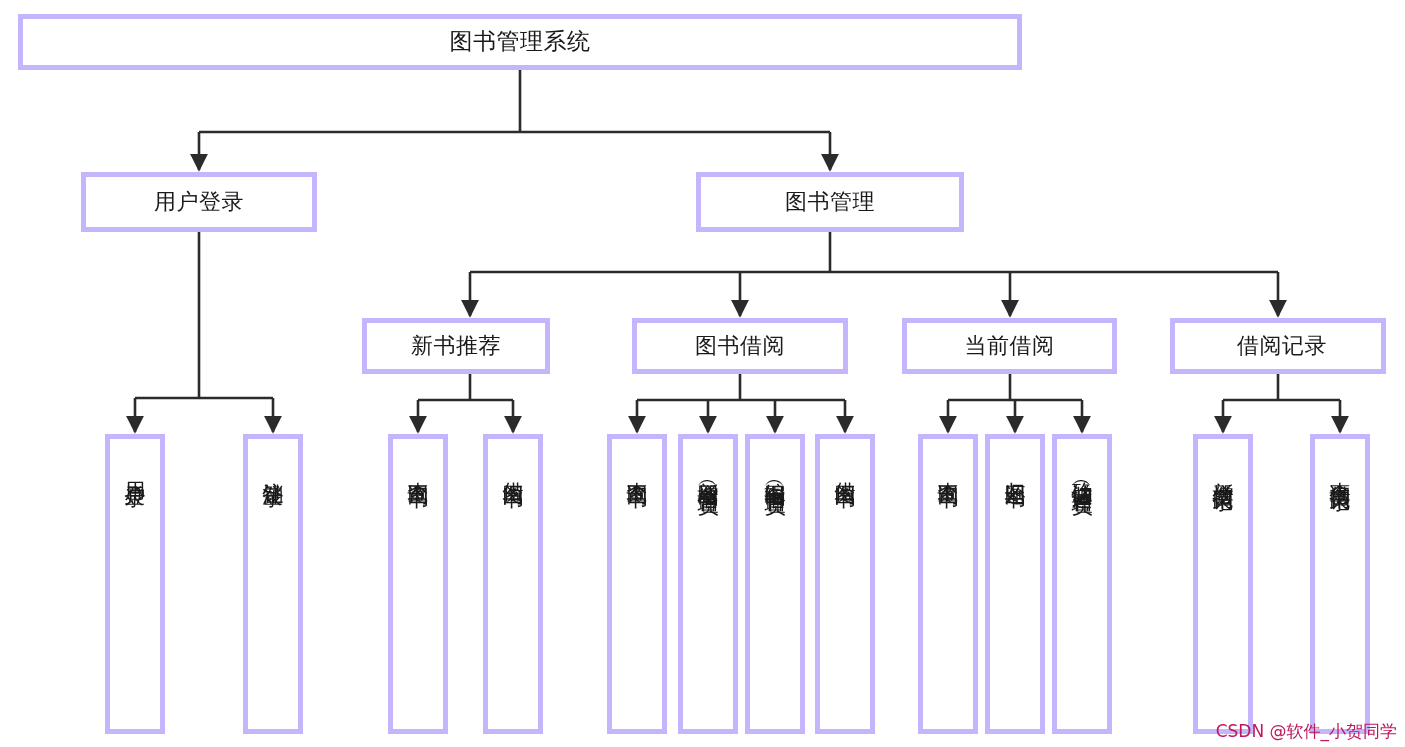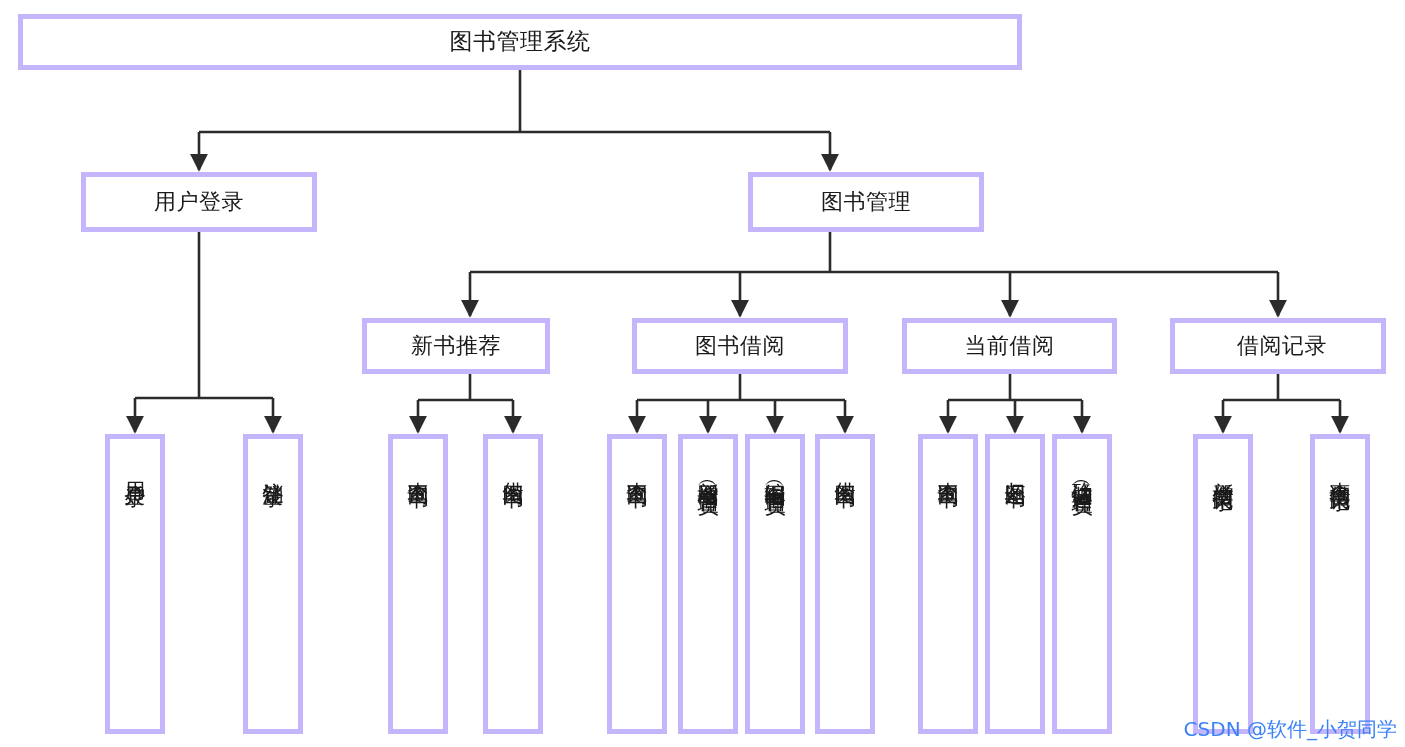--- a/index.html
+++ b/index.html
@@ -60,22 +60,22 @@
     text-orientation: upright;
     font-size: 21px;
     line-height: 1.05;
     letter-spacing: 2px;
     white-space: nowrap;
   }
   .watermark {
     position: absolute;
     right: 8px;
     bottom: 4px;
-    font-size: 20px;
-    color: #3b82f6;
+    font-size: 17px;
+    color: #be185d;
     z-index: 5;
     white-space: nowrap;
     user-select: none;
     margin-left: 10px;
   }
 </style>
 </head>
 <body>
 
 <div id="canvas">
@@ -123,21 +123,21 @@
       </g>
   </svg>
 
   <div id="node-layer">
       <div class="node h root" style="left: 18px; top: 14px; width: 1004px; height: 56px;">
         <span class="lbl">图书管理系统</span>
       </div>
       <div class="node h" style="left: 81px; top: 172px; width: 236px; height: 60px;">
         <span class="lbl">用户登录</span>
       </div>
-      <div class="node h" style="left: 748px; top: 172px; width: 236px; height: 60px;">
+      <div class="node h" style="left: 696px; top: 172px; width: 268px; height: 60px;">
         <span class="lbl">图书管理</span>
       </div>
       <div class="node h" style="left: 362px; top: 318px; width: 188px; height: 56px;">
         <span class="lbl">新书推荐</span>
       </div>
       <div class="node h" style="left: 632px; top: 318px; width: 216px; height: 56px;">
         <span class="lbl">图书借阅</span>
       </div>
       <div class="node h" style="left: 902px; top: 318px; width: 215px; height: 56px;">
         <span class="lbl">当前借阅</span>

